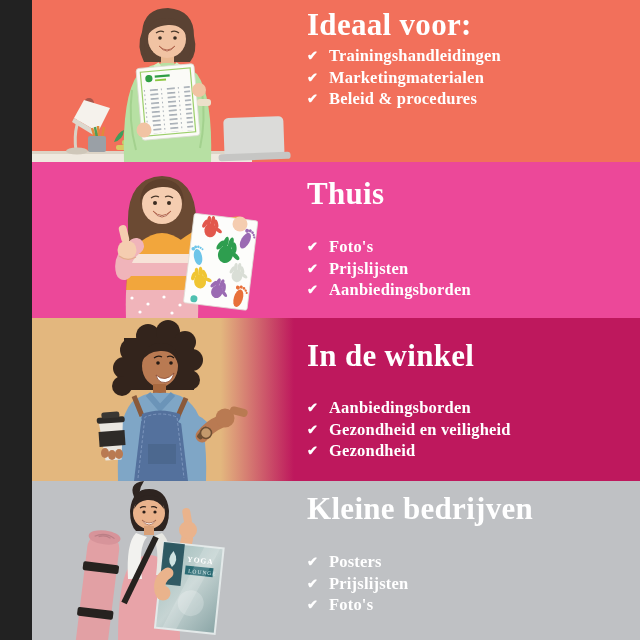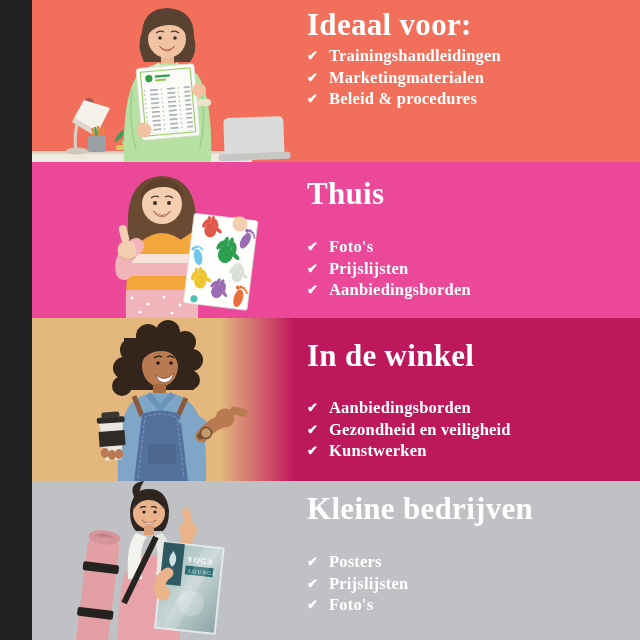--- a/index.html
+++ b/index.html
@@ -272,21 +272,21 @@
         <li class="feature">
           <span class="check">✔</span>
           <span>Aanbiedingsborden</span>
         </li>
         <li class="feature">
           <span class="check">✔</span>
           <span>Gezondheid en veiligheid</span>
         </li>
         <li class="feature">
           <span class="check">✔</span>
-          <span>Kunstwerken</span>
+          <span>Gezondheid</span>
         </li>
       </ul>
     </div>
   </section>
 
   <section class="band b3" style="background: rgb(191, 193, 196);">
     <div class="photo">
       <svg viewBox="0 0 262 159">
         <defs>
           <linearGradient id="postG" x1="0" y1="0" x2="1" y2="1">

